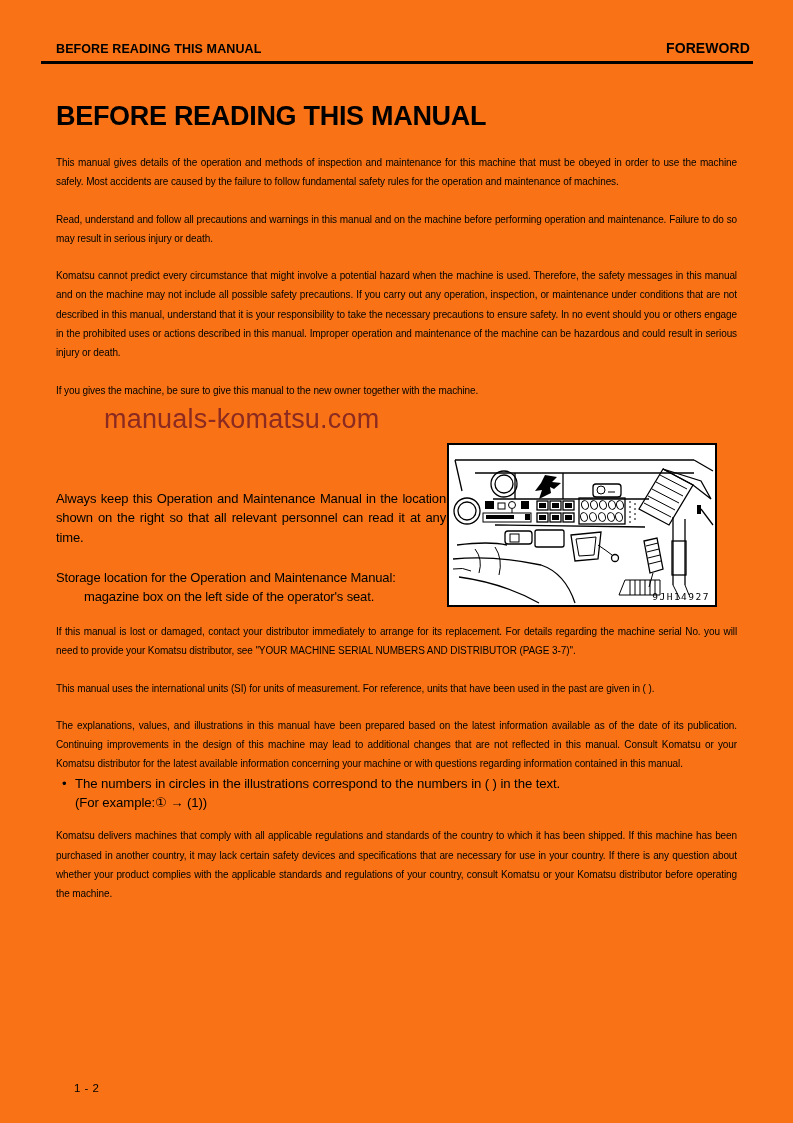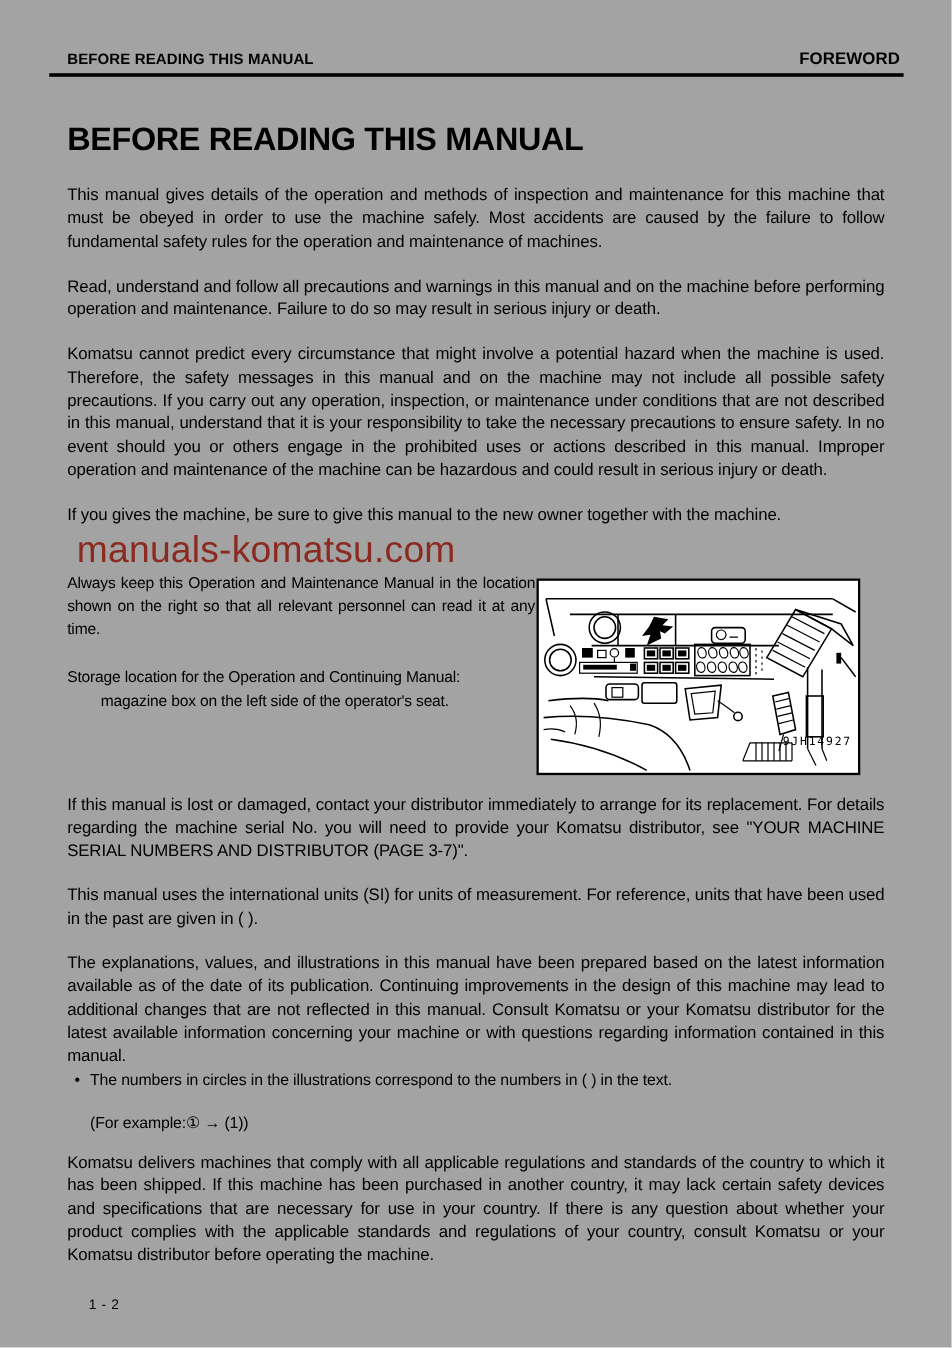--- a/index.html
+++ b/index.html
@@ -1,20 +1,20 @@
 <!DOCTYPE html>
 <html><head>
 <meta charset="utf-8">
 <style>
   html, body { margin:0; padding:0; background:#ffffff; }
   .page {
     position:relative;
     width:793px; height:1123px;
     margin:0 auto;
-    background:#a3a3a3;
+    background:#f97316;
     box-sizing:border-box;
     outline:1px solid #c9c9c9;
     font-family:"Liberation Sans","DejaVu Sans",sans-serif;
     color:#000;
     overflow:hidden;
   }
   
   .runhead {
     margin:40px 40px 0 41px;
     display:flex; justify-content:space-between; align-items:flex-end;
@@ -26,61 +26,61 @@
   .runhead .rh { margin-right:3px; font-size:14px; }
 
   h1.doc-title {
     margin:37px 56px 0 56px;
     font-size:27px; font-weight:bold; letter-spacing:-0.3px;
   }
 
   .body-text { margin:0 56px; }
   .body-text p {
     margin:0 0 18px 0;
-    font-size:14px; line-height:19.3px;
+    font-size:10px; line-height:19.3px;
     text-align:justify; letter-spacing:-0.1px;
   }
   p.first { margin-top:21px; }
   p.tight { margin-bottom:0; }
 
   .watermark {
-    margin:3px 0 2px 64px;
-    font-size:31px; line-height:32px;
+    margin:3px 0 2px 104px;
+    font-size:27px; line-height:32px;
     letter-spacing:0.2px;
   }
 
-  .columns { margin:0 56px; display:flex; align-items:flex-start; }
+  .columns { margin:0 56px; display:flex; align-items:flex-end; }
   .col-left { width:390px; flex:0 0 390px; }
   .col-left .always {
     margin:0; font-size:13px; line-height:19.3px;
     text-align:justify; letter-spacing:-0.15px;
   }
   .storage { margin-top:21px; font-size:13px; line-height:19.5px; letter-spacing:-0.15px; }
   .storage .indent { padding-left:28px; }
 
   .figure-box {
     position:relative;
     margin-left:1px; margin-top:6px;
     width:266px; height:160px;
     border:2px solid #000;
     background:#fff;
   }
   .figure-box svg { display:block; width:266px; height:160px; }
   .fig-caption {
-    position:absolute; right:5px; bottom:20px;
+    position:absolute; right:5px; bottom:3px;
     font-family:"DejaVu Sans Mono","Liberation Mono",monospace;
     font-size:9.5px; letter-spacing:1.5px;
   }
 
   .after-fig { margin-top:15px; }
 
   .bullet-block { margin:0 0 14px 0; font-size:13.2px; line-height:19.3px; letter-spacing:-0.1px; }
   .bullet-row { display:flex; }
   .bullet-dot { width:13px; padding-left:6px; }
-  .bullet-example { padding-left:19px;margin-top:17px; }
+  .bullet-example { padding-left:19px; }
 
   .page-number {
     position:absolute; left:74px; bottom:29px;
     font-size:11.5px; letter-spacing:0.5px;
   }
 
   .ln { stroke:#000; stroke-width:1.3; fill:none; }
   .thin { stroke:#000; stroke-width:1; fill:none; }
   .blk { fill:#000; stroke:none; }
 </style>
@@ -102,21 +102,21 @@
     <p>Komatsu cannot predict every circumstance that might involve a potential hazard when the machine is used. Therefore, the safety messages in this manual and on the machine may not include all possible safety precautions. If you carry out any operation, inspection, or maintenance under conditions that are not described in this manual, understand that it is your responsibility to take the necessary precautions to ensure safety. In no event should you or others engage in the prohibited uses or actions described in this manual. Improper operation and maintenance of the machine can be hazardous and could result in serious injury or death.</p>
     <p class="tight">If you gives the machine, be sure to give this manual to the new owner together with the machine.</p>
   </div>
 
   <div class="watermark" id="wm" style="color: rgb(139, 42, 32);">manuals-komatsu.com</div>
 
   <div class="columns">
     <div class="col-left">
       <p class="always">Always keep this Operation and Maintenance Manual in the location shown on the right so that all relevant personnel can read it at any time.</p>
       <div class="storage">
-        <div>Storage location for the Operation and Continuing Manual:</div>
+        <div>Storage location for the Operation and Maintenance Manual:</div>
         <div class="indent">magazine box on the left side of the operator's seat.</div>
       </div>
     </div>
 
     <div class="figure-box">
       <svg viewBox="0 0 266 156" aria-hidden="true">
 
         <line class="ln" x1="6" y1="13" x2="245" y2="13"></line>
         <line class="ln" x1="26" y1="26" x2="245" y2="26"></line>
         <line class="ln" x1="245" y1="13" x2="264" y2="24"></line>

